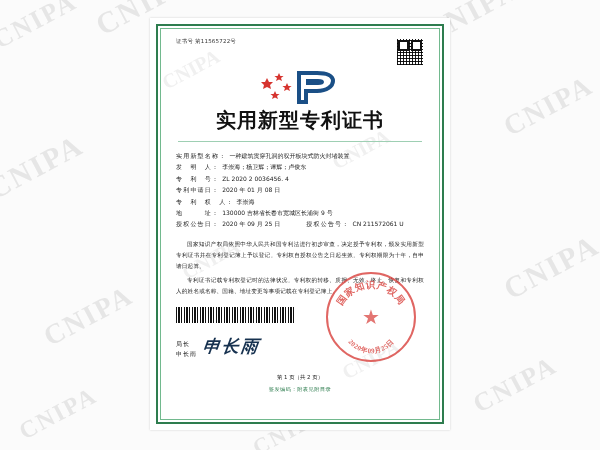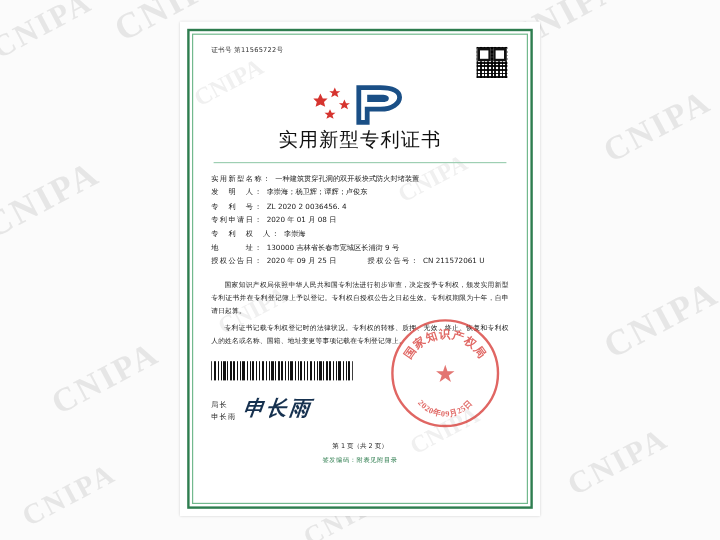--- a/index.html
+++ b/index.html
@@ -75,22 +75,22 @@
   
   .logo-wrap{
     display:flex;justify-content:center;align-items:center;margin-top:2px;height:38px;
   }
   .logo{position:relative;width:78px;height:36px;}
   .logo svg{display:block;}
   
   .title{
     text-align:center;
     font-family:"Liberation Serif", serif;
-    font-weight:400;
-    font-size:16px;
+    font-weight:700;
+    font-size:20px;
     letter-spacing:1px;
     color:#111;
     margin-top:1px;
   }
   .title-rule{
     height:1px;background:#9ecfb3;margin:7px 2px 8px 2px;
   }
   
   .fields{font-size:6px;color:#1a1a1a;line-height:1.9;}
   .f-row{display:flex;align-items:baseline;}

